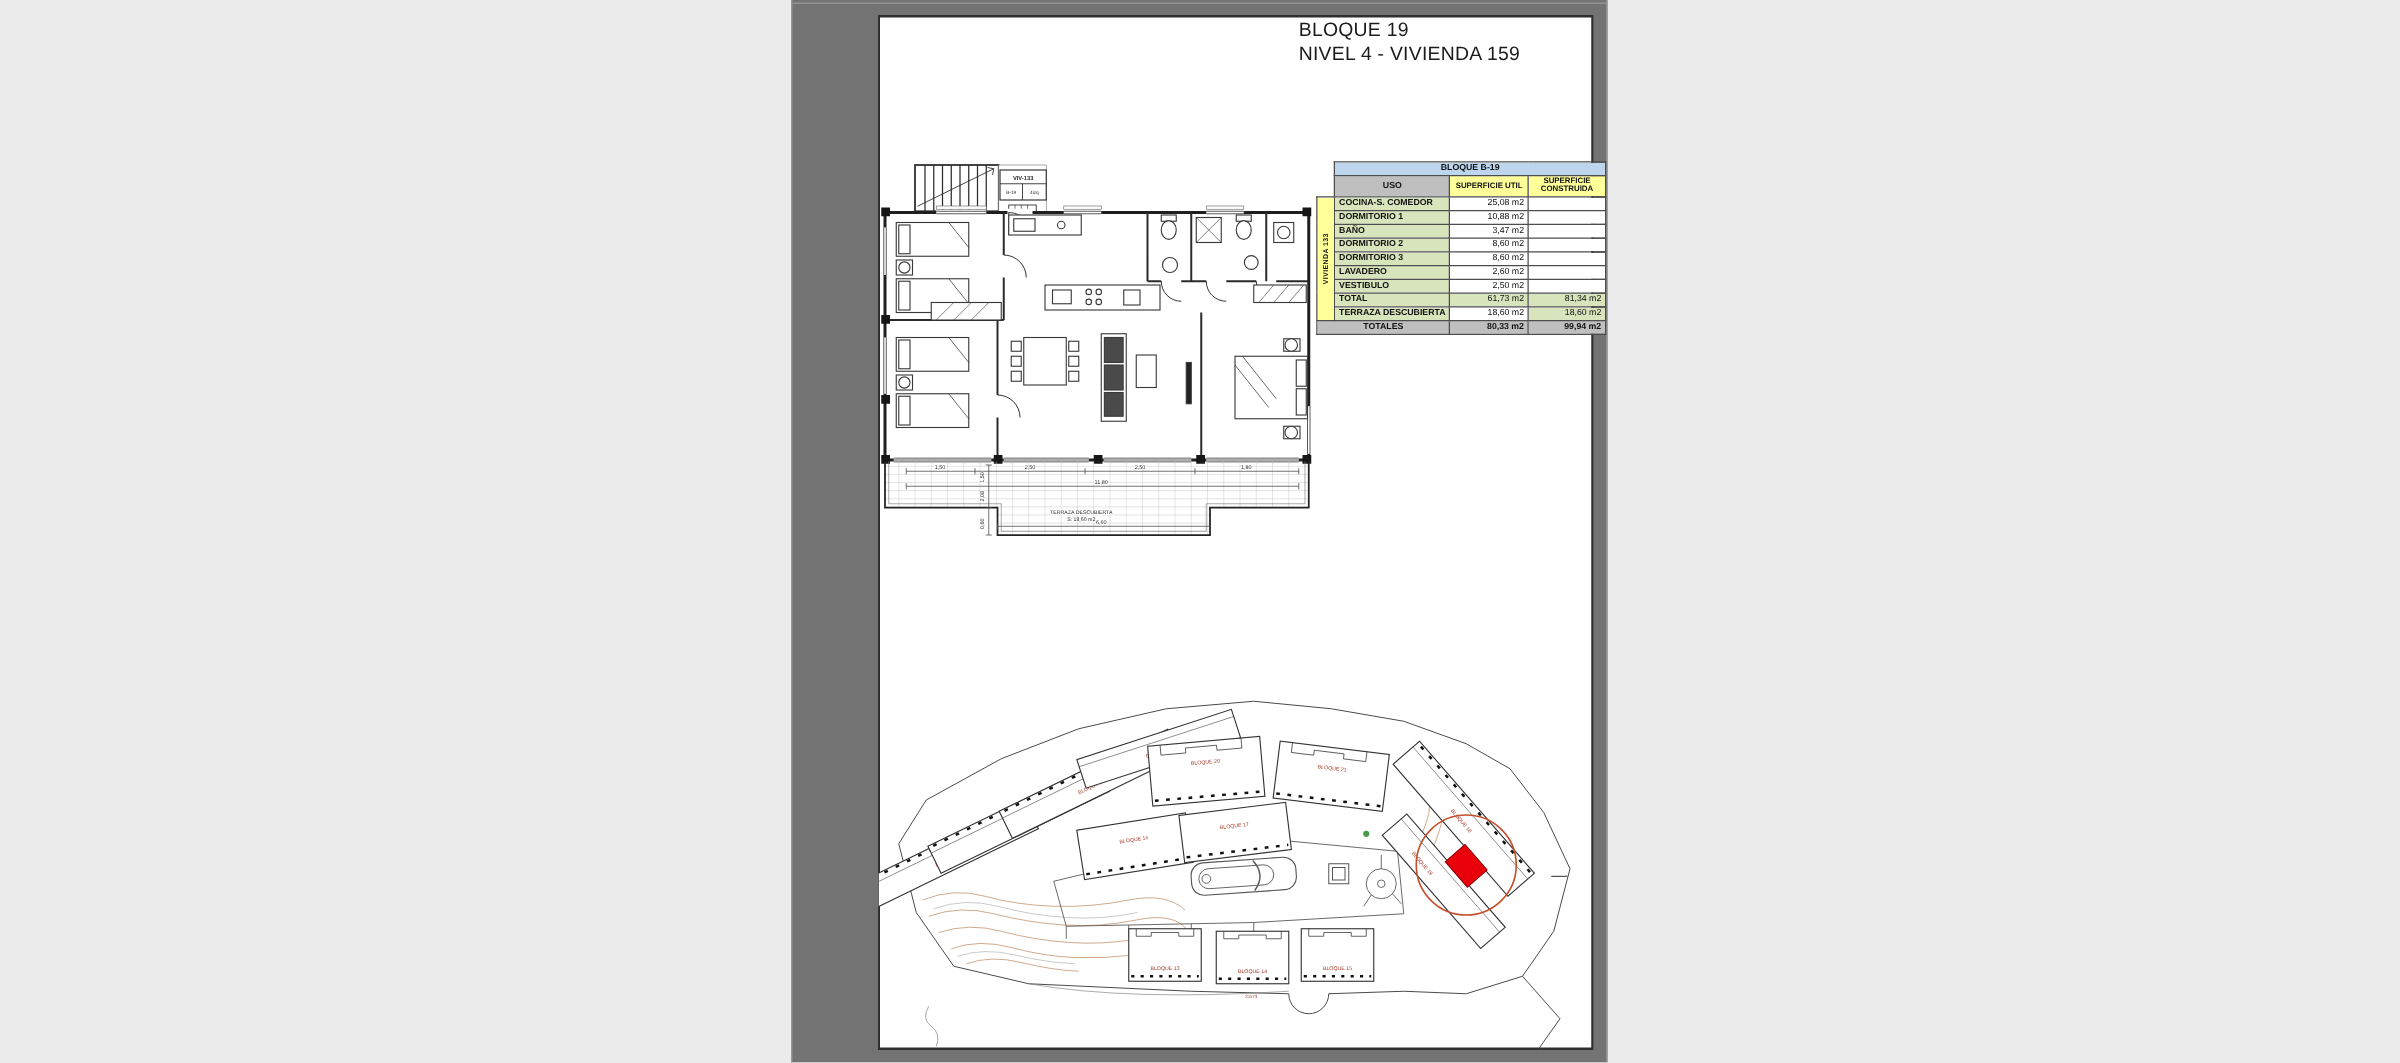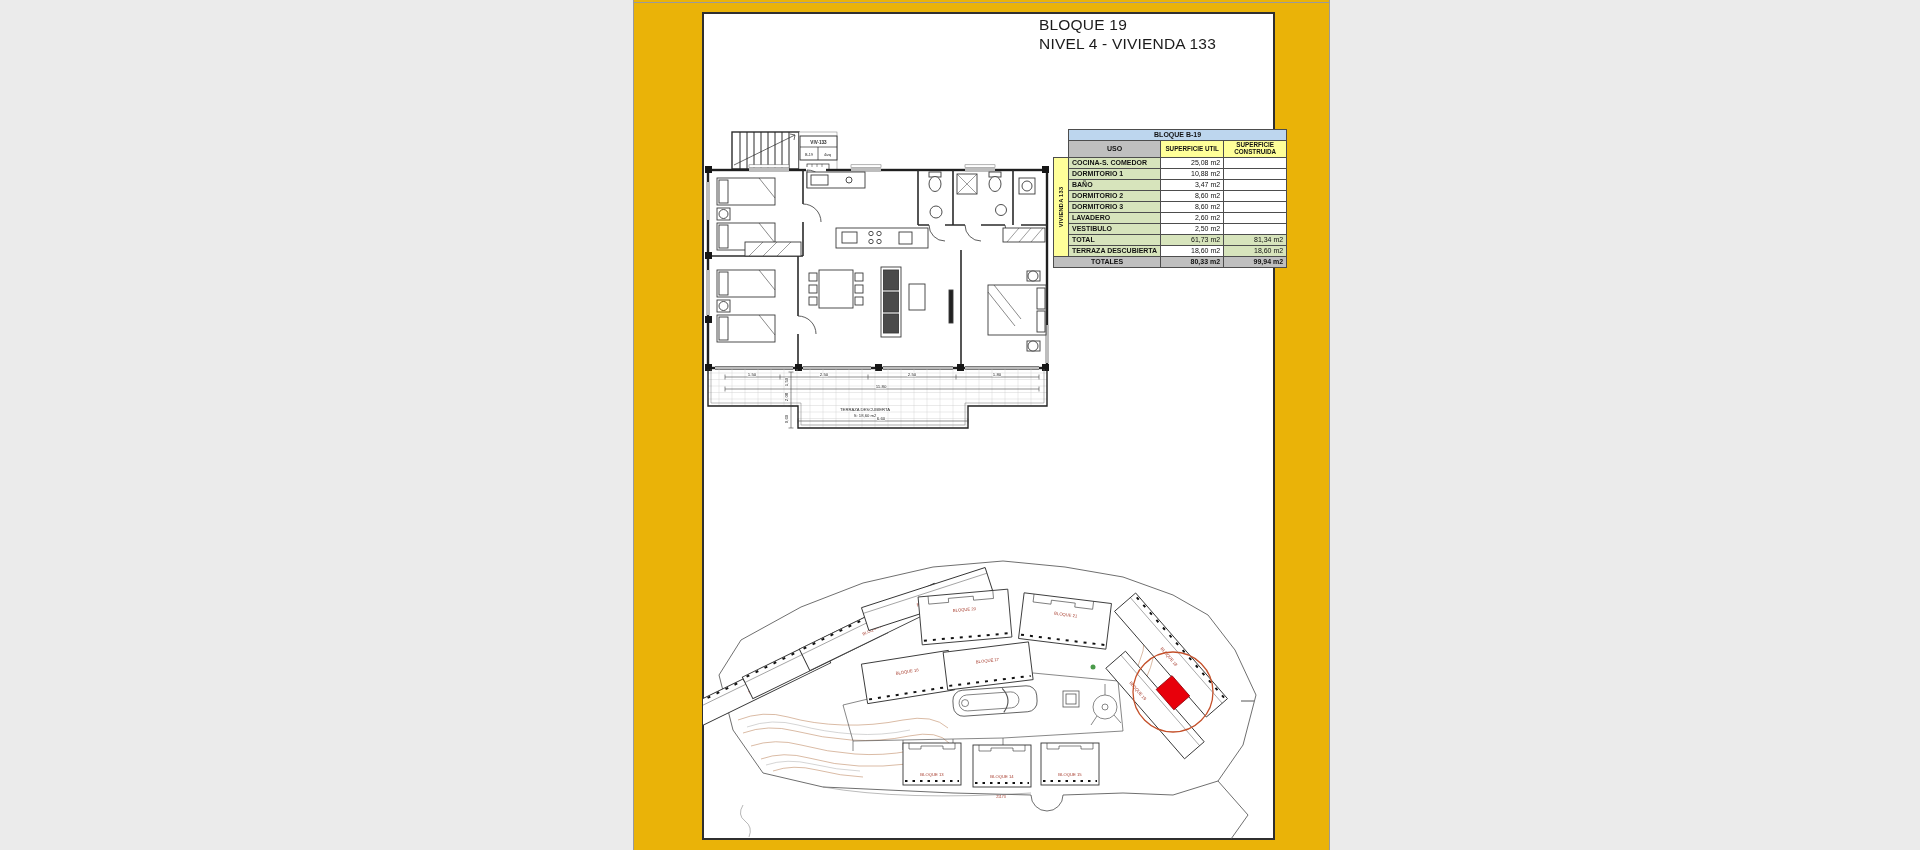--- a/index.html
+++ b/index.html
@@ -2,21 +2,21 @@
 <html><head>
 <meta charset="utf-8">
 <style>
   html,body{margin:0;padding:0;}
   body{
     width:1920px;height:850px;background:#ebebeb;
     font-family:"Liberation Sans",sans-serif;position:relative;overflow:hidden;
   }
   .sheet{
     position:absolute;left:633px;top:0;width:651px;height:850px;
-    background:#eab308;border-left:1px solid #9a9a9a;border-right:1px solid #9a9a9a;padding-left:44px;
+    background:#737373;border-left:1px solid #9a9a9a;border-right:1px solid #9a9a9a;
   }
   .sheet-topline{position:absolute;left:0;right:0;top:2px;height:1px;background:#9a9a9a;}
   .frame{
     position:absolute;left:68px;top:12px;width:569px;height:824px;
     border:2px solid #2f2f2f;background:#fff;
   }
   .title-block{
     position:absolute;left:405px;top:15px;
     font-size:15.5px;line-height:19px;color:#1b1b1b;letter-spacing:.2px;white-space:nowrap;
   }
@@ -55,21 +55,21 @@
 </style>
 </head>
 <body>
 
 <div class="sheet">
   <div class="sheet-topline"></div>
   <div class="frame"></div>
 
   <div class="title-block">
     <div>BLOQUE 19</div>
-    <div>NIVEL 4 - VIVIENDA 133</div>
+    <div>NIVEL 4 - VIVIENDA 159</div>
   </div>
 
   <svg style="left:69px;top:120px" width="358" height="320" viewBox="0 0 358 320">
 
     <g stroke="#2b2b2b" fill="none" stroke-width="1">
       <rect x="29" y="12" width="67" height="37" stroke-width="1.4"></rect>
       <line x1="37" y1="12" x2="37" y2="49"></line>
         <line x1="44" y1="12" x2="44" y2="49"></line>
       <line x1="51" y1="12" x2="51" y2="49"></line>
         <line x1="58" y1="12" x2="58" y2="49"></line>

